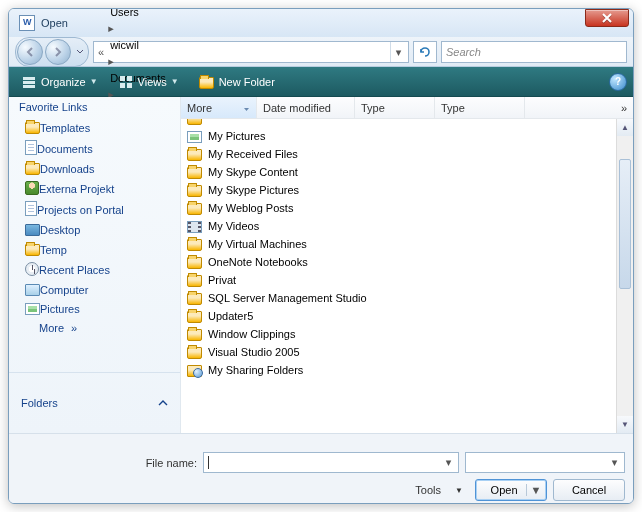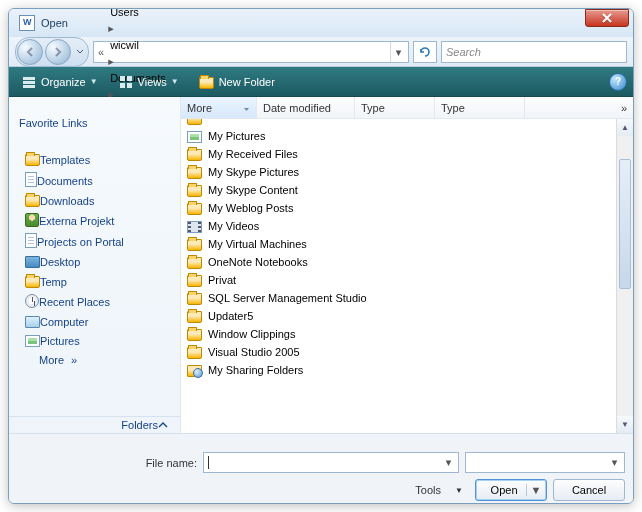--- a/index.html
+++ b/index.html
@@ -23,25 +23,25 @@
 .addr-drop { width: 16px; text-align: center; color: #555; border-left: 1px solid #d0dce8; height: 20px; line-height: 20px; }
 .refresh { width: 24px; height: 22px; background: #fff; border: 1px solid #a0b8cf; display: flex; align-items: center; justify-content: center; }
 .search { width: 186px; height: 22px; background: #fff; border: 1px solid #a0b8cf; padding: 0 4px; color: #888; font-style: italic; display: flex; align-items: center; }
 .toolbar { height: 30px; background: linear-gradient(#2f7a82, #1d5a61); display: flex; align-items: center; padding: 0 6px; gap: 8px; color: #fff; border-bottom: 1px solid #154a50; }
 .tb-btn { display: flex; align-items: center; gap: 4px; padding: 2px 6px; border-radius: 2px; }
 .tb-sep { color: #cfe8eb; font-size: 8px; }
 .tb-icon { width: 16px; height: 16px; display: flex; align-items: center; justify-content: center; }
 .help { margin-left: auto; width: 18px; height: 18px; border-radius: 50%; background: radial-gradient(circle at 30% 30%, #bfe6ff, #3a8acb); border: 1px solid #2a6aa0; display: flex; align-items: center; justify-content: center; color: #fff; font-weight: bold; font-size: 10px; }
 .body { display: flex; height: 336px; background: #fff; }
 .sidebar { width: 172px; border-right: 1px solid #e0e8ef; display: flex; flex-direction: column; background: linear-gradient(#f6fafd,#eef4fa); }
-.sb-head { padding: 20px 10px; color: #15428b; font-size: 11px; }
+.sb-head { padding: 4px 10px; color: #15428b; font-size: 11px; }
 .sb-list { flex: 1; padding: 0 4px; }
 .sb-item { display: flex; align-items: flex-end; gap: 0; padding: 3px 12px; color: #15428b; border-radius: 2px; }
 .sb-more { display: flex; align-items: flex-end; gap: 4px; padding: 4px 30px; color: #15428b; }
-.folders-hdr { border-top: 1px solid #d6e2ee; padding: 2px 12px; color: #15428b; display: flex; align-items: center; justify-content: flex-end; }
+.folders-hdr { border-top: 1px solid #d6e2ee; padding: 24px 12px; color: #15428b; display: flex; align-items: center; justify-content: space-between; }
 .main { flex: 1; display: flex; flex-direction: column; }
 .cols { height: 22px; border-bottom: 1px solid #e4e8ec; display: flex; align-items: stretch; background: linear-gradient(#fdfdfe,#f1f4f8); }
 .col { border-right: 1px solid #e4e8ec; padding: 3px 6px; display: flex; align-items: center; gap: 3px; color: #333; }
 .col.sorted { background: linear-gradient(#eaf3fd,#d7e9fb); }
 .list { flex: 1; overflow: hidden; padding: 0 2px; position: relative; }
 .row { display: flex; align-items: center; gap: 6px; padding: 1px 4px; height: 18px; }
 .vscroll { position: absolute; right: 0; top: 22px; bottom: 0; width: 17px; background: #f0f0f0; border-left: 1px solid #dcdcdc; }
 .vscroll .thumb { position: absolute; left: 2px; right: 2px; top: 40px; height: 130px; background: linear-gradient(#e6eef7,#c7d8ea); border: 1px solid #a9c0d7; border-radius: 2px; }
 .vscroll .arr { position: absolute; left: 0; right: 0; height: 17px; background: linear-gradient(#f7f9fc,#e3ebf3); display: flex; align-items: center; justify-content: center; color: #557; font-size: 8px; }
 .footer { padding: 18px 8px 8px; background: #f0f4f9; border-top: 1px solid #d6e0ea; }
@@ -241,25 +241,25 @@
           <div class="row">
             <span class="ico pic-ico"></span>
             <span>My Pictures</span>
           </div>
           <div class="row">
             <span class="ico folder-ico"></span>
             <span>My Received Files</span>
           </div>
           <div class="row">
             <span class="ico folder-ico"></span>
+            <span>My Skype Content</span>
+          </div>
+          <div class="row">
+            <span class="ico folder-ico"></span>
             <span>My Skype Pictures</span>
-          </div>
-          <div class="row">
-            <span class="ico folder-ico"></span>
-            <span>My Skype Content</span>
           </div>
           <div class="row">
             <span class="ico folder-ico"></span>
             <span>My Weblog Posts</span>
           </div>
           <div class="row">
             <span class="ico vid-ico"></span>
             <span>My Videos</span>
           </div>
           <div class="row">

